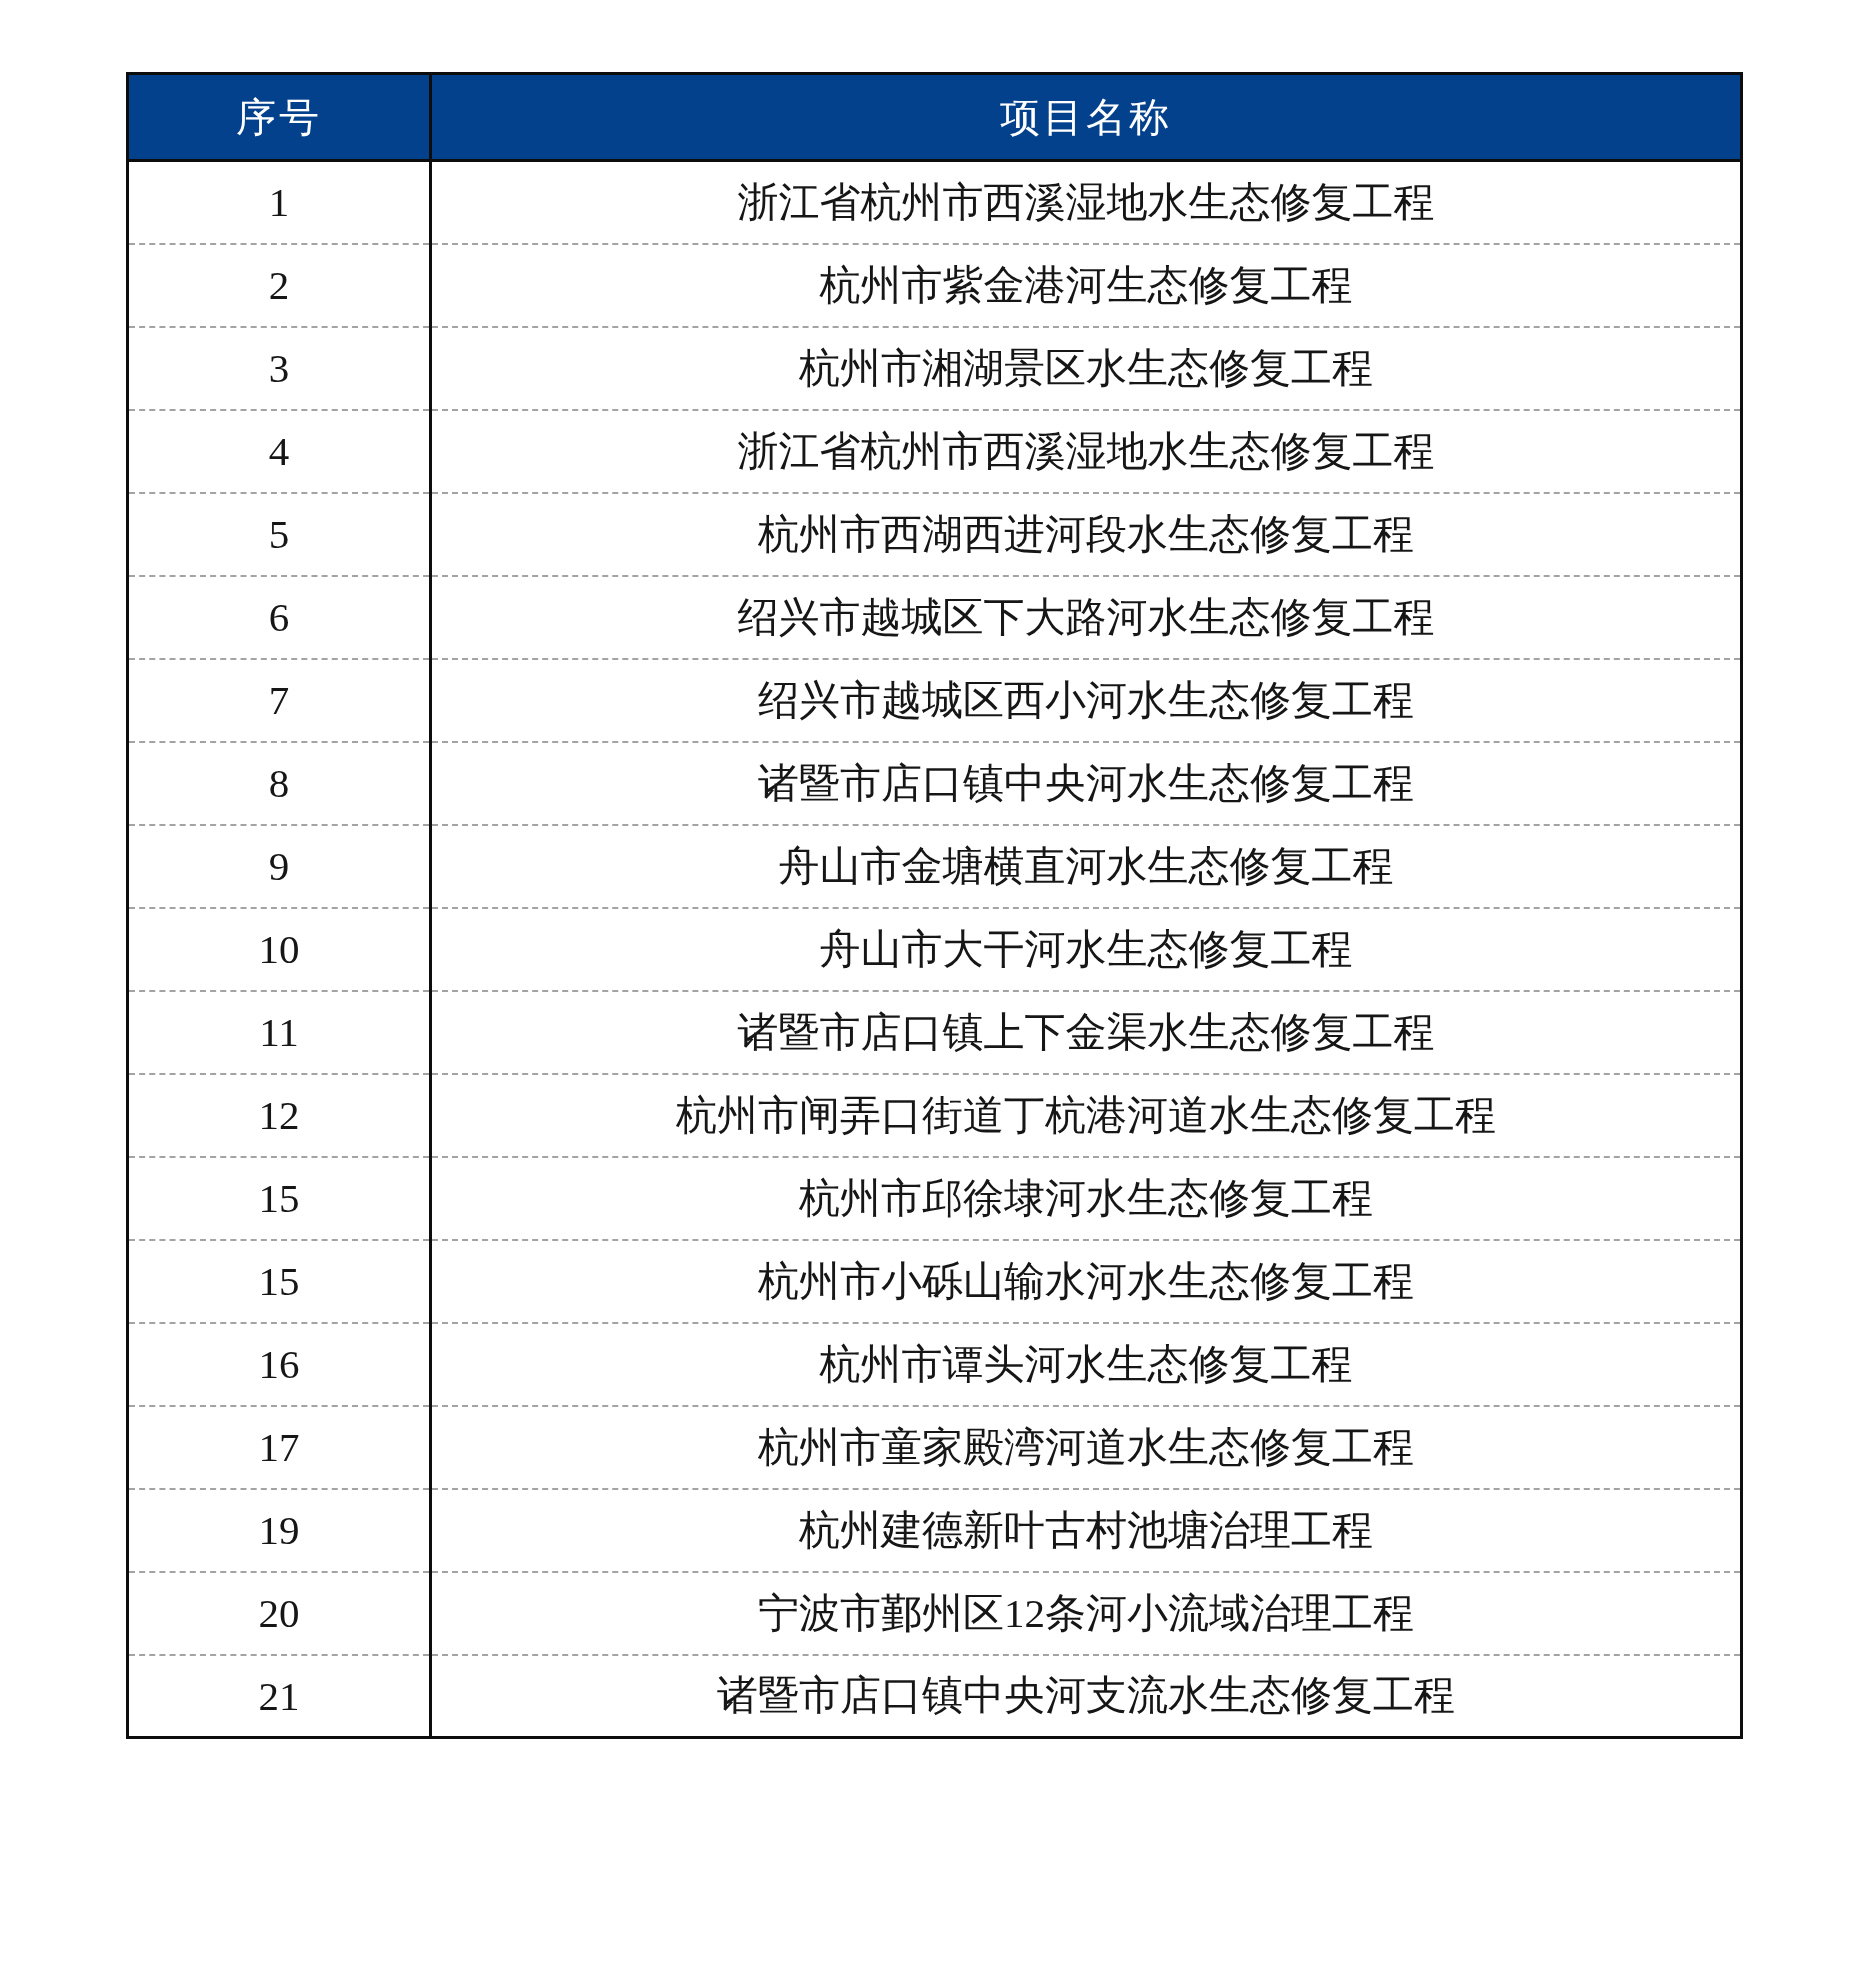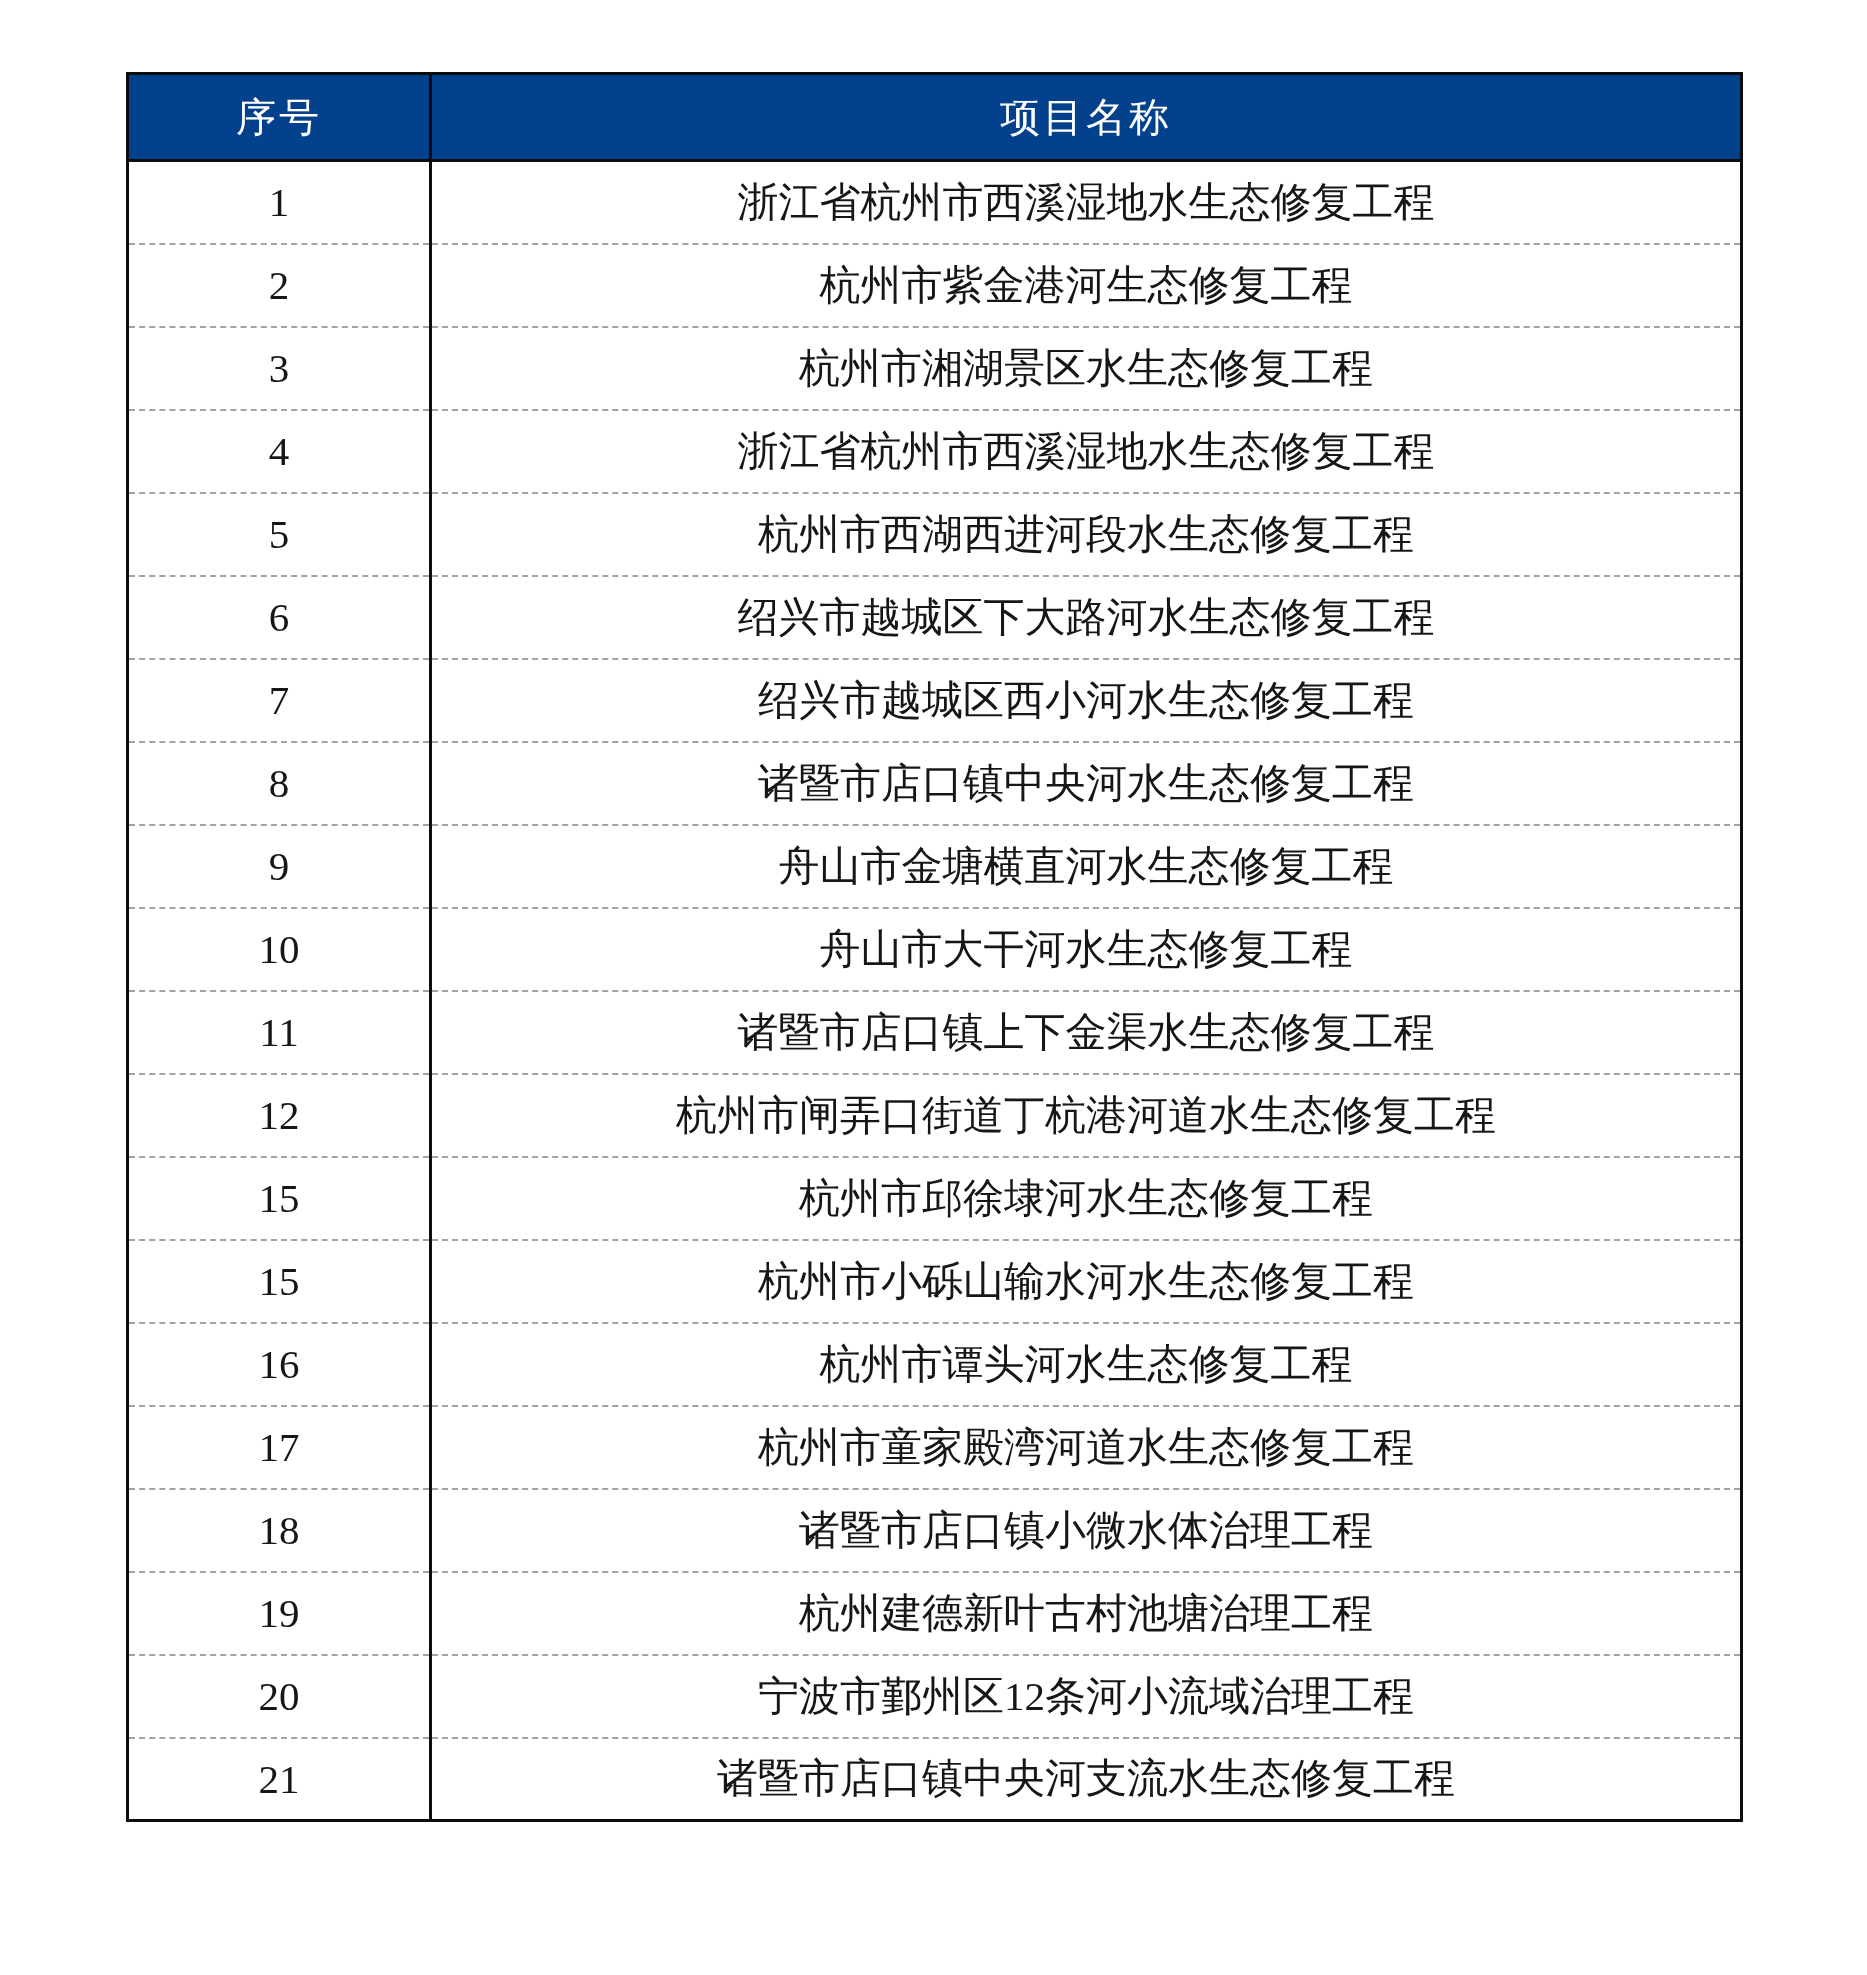--- a/index.html
+++ b/index.html
@@ -133,24 +133,20 @@
         </tr>
         <tr>
           <td class="index-cell">16</td>
           <td class="name-cell">杭州市谭头河水生态修复工程</td>
         </tr>
         <tr>
           <td class="index-cell">17</td>
           <td class="name-cell">杭州市童家殿湾河道水生态修复工程</td>
         </tr>
         <tr>
-          <td class="index-cell">18</td>
-          <td class="name-cell">诸暨市店口镇小微水体治理工程</td>
-        </tr>
-        <tr>
           <td class="index-cell">19</td>
           <td class="name-cell">杭州建德新叶古村池塘治理工程</td>
         </tr>
         <tr>
           <td class="index-cell">20</td>
           <td class="name-cell">宁波市鄞州区12条河小流域治理工程</td>
         </tr>
         <tr>
           <td class="index-cell">21</td>
           <td class="name-cell">诸暨市店口镇中央河支流水生态修复工程</td>

